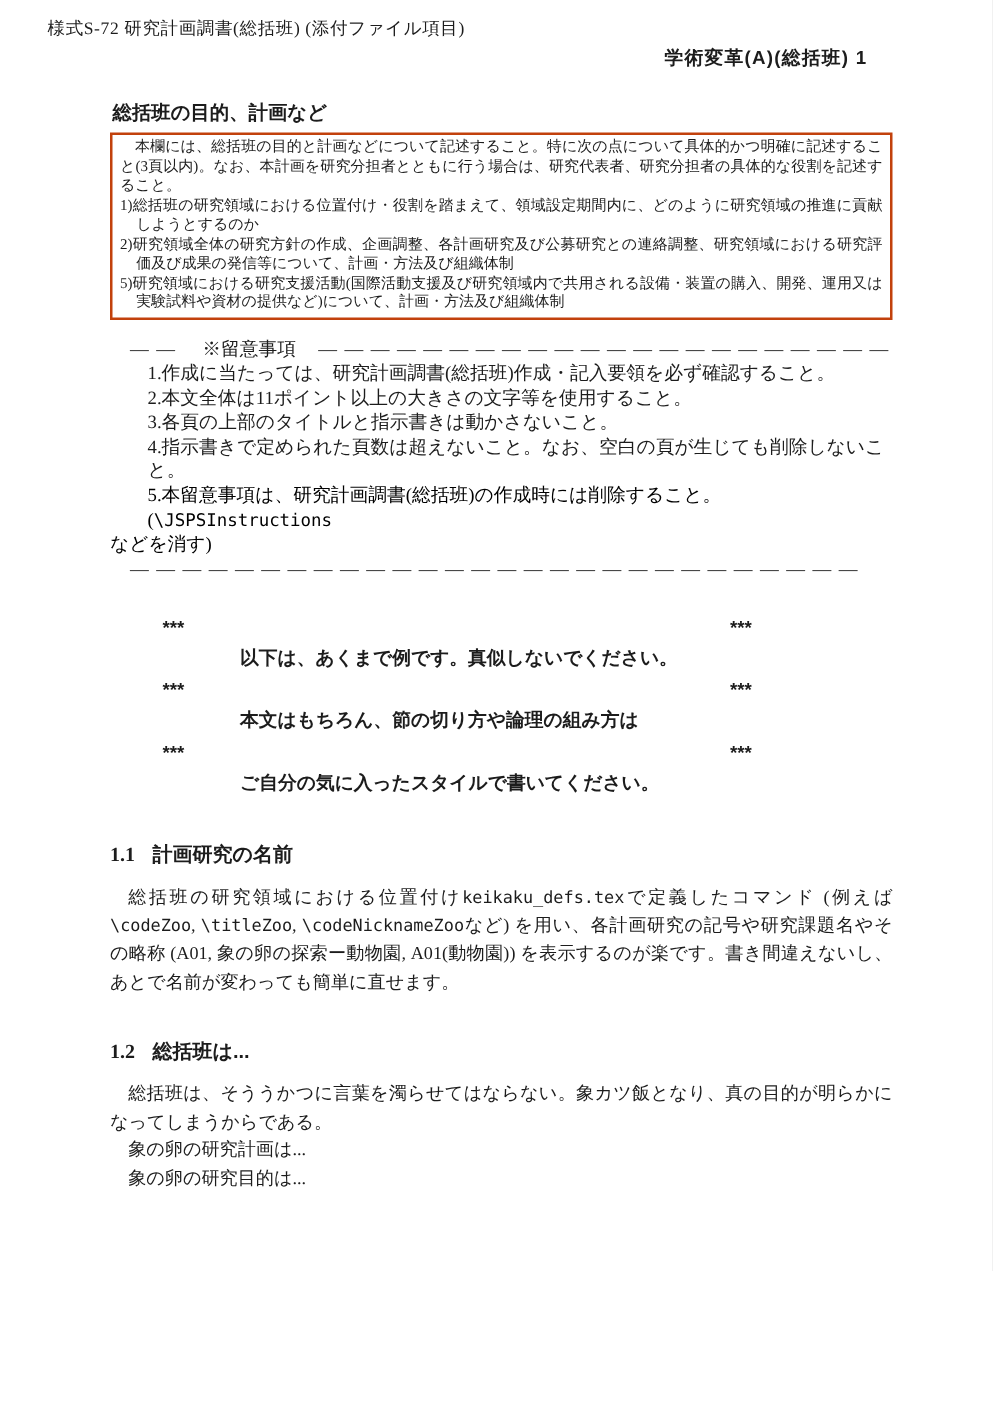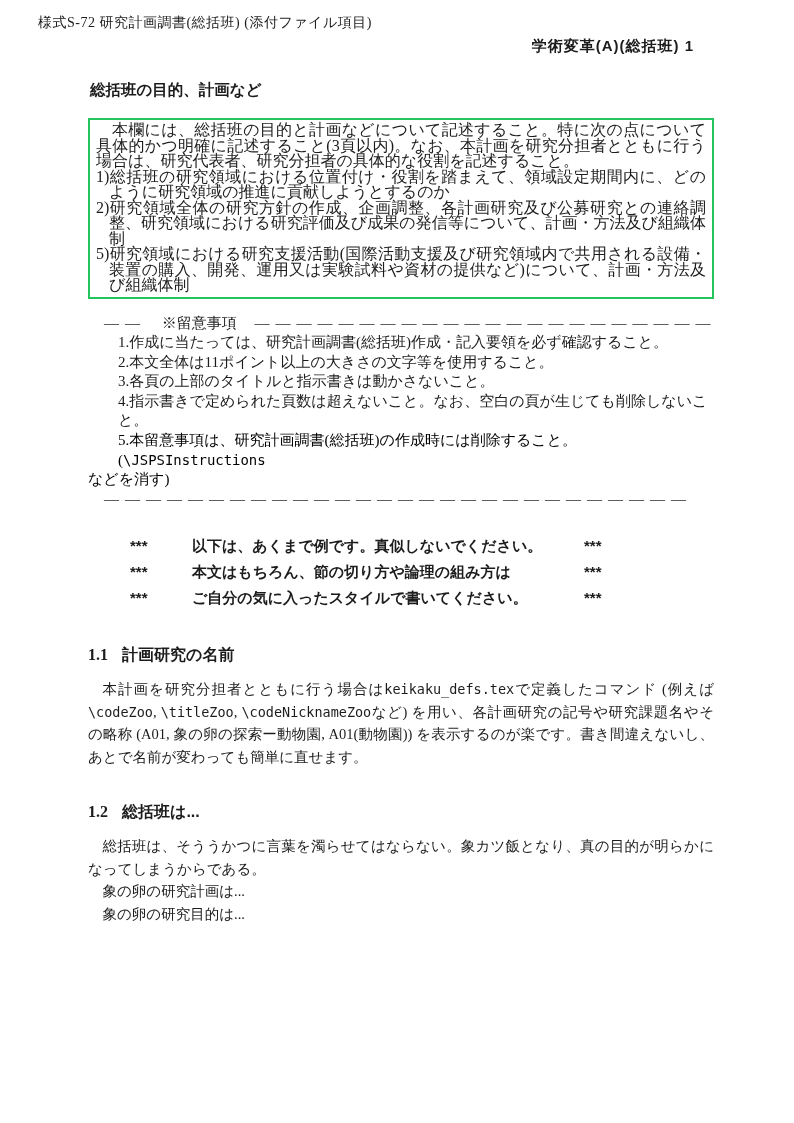--- a/index.html
+++ b/index.html
@@ -17,43 +17,43 @@
     font-family:"Liberation Sans","DejaVu Sans",sans-serif;
     font-weight:bold;font-size:15px;letter-spacing:1px;
   }
   .content{position:absolute;left:88px;top:0;width:626px;}
   .section-title{
     margin:80px 0 0 2px;
     font-family:"Liberation Sans","DejaVu Sans",sans-serif;
     font-weight:bold;font-size:15.5px;
   }
   .inst-box{
-    margin-top:17px;border:2px solid #22c55e;
+    margin-top:5px;border:2px solid #c2410c;
     padding:2px 6px 4px 6px;
-    font-size:16px;line-height:15.5px;text-align:justify;
+    font-size:12px;line-height:15.5px;text-align:justify;
   }
   .inst-box .intro{margin:0;text-indent:1em;}
   .inst-box .box-item{padding-left:13px;text-indent:-13px;}
   .notes{margin-top:15px;font-size:15px;line-height:19.6px;}
   .notes-header{padding-left:16px;white-space:nowrap;}
   .dash{letter-spacing:6px;white-space:nowrap;overflow:hidden;}
   .notes-header .lbl{margin:0 14px 0 12px;}
   .note-item{padding-left:30px;}
   .note-cont{padding-left:0;}
   .notes-footer{padding-left:16px;}
   .red{color:#000000;}
   .mono{font-family:"DejaVu Sans Mono","Liberation Mono",monospace;font-size:0.93em;}
   .banner{
     margin:24px 0 0 42px;
     font-family:"Liberation Sans","DejaVu Sans",sans-serif;
     font-weight:bold;font-size:15px;line-height:26px;
   }
   .brow{display:flex;}
   .b-left{width:48px;}
-  .b-text{margin-left:14px;width:392px;}
+  .b-text{margin-left:14px;width:392px;margin-top:24px;}
   .sub-title{
     margin:34px 0 0;
     font-family:"Liberation Sans","DejaVu Sans",sans-serif;
     font-weight:bold;font-size:16px;
   }
   .sub-title .num{font-family:"Liberation Serif","DejaVu Serif",serif;margin-right:14px;}
   .para{margin:12px 0 0;font-size:14.5px;line-height:22.5px;text-align:justify;text-indent:1em;}
   .bline{margin:0;font-size:14.5px;line-height:22.5px;text-indent:1em;}
 </style>
 </head>
@@ -104,21 +104,21 @@
       <div class="brow">
         <span class="b-left">***</span>
         <span class="b-text">ご自分の気に入ったスタイルで書いてください。</span>
         <span class="b-right">***</span>
       </div>
     </div>
 
     <div class="sub-title">
       <span class="num">1.1</span><span>計画研究の名前</span>
     </div>
-    <p class="para"><span>本計画を研究分担者とともに行う場合は</span><span class="mono">keikaku_defs.tex</span><span>で定義したコマンド (例えば</span><span class="mono">\codeZoo</span><span>, </span><span class="mono">\titleZoo</span><span>, </span><span class="mono">\codeNicknameZoo</span><span>など) を用い、各計画研究の記号や研究課題名やその略称 (A01, 象の卵の探索ー動物園, A01(動物園)) を表示するのが楽です。書き間違えないし、あとで名前が変わっても簡単に直せます。</span></p>
+    <p class="para"><span>総括班の研究領域における位置付け</span><span class="mono">keikaku_defs.tex</span><span>で定義したコマンド (例えば</span><span class="mono">\codeZoo</span><span>, </span><span class="mono">\titleZoo</span><span>, </span><span class="mono">\codeNicknameZoo</span><span>など) を用い、各計画研究の記号や研究課題名やその略称 (A01, 象の卵の探索ー動物園, A01(動物園)) を表示するのが楽です。書き間違えないし、あとで名前が変わっても簡単に直せます。</span></p>
 
     <div class="sub-title">
       <span class="num">1.2</span><span>総括班は...</span>
     </div>
     <p class="para">総括班は、そううかつに言葉を濁らせてはならない。象カツ飯となり、真の目的が明らかになってしまうからである。</p>
     <p class="bline">象の卵の研究計画は...</p>
     <p class="bline">象の卵の研究目的は...</p>
 
   </div>
 </div>

